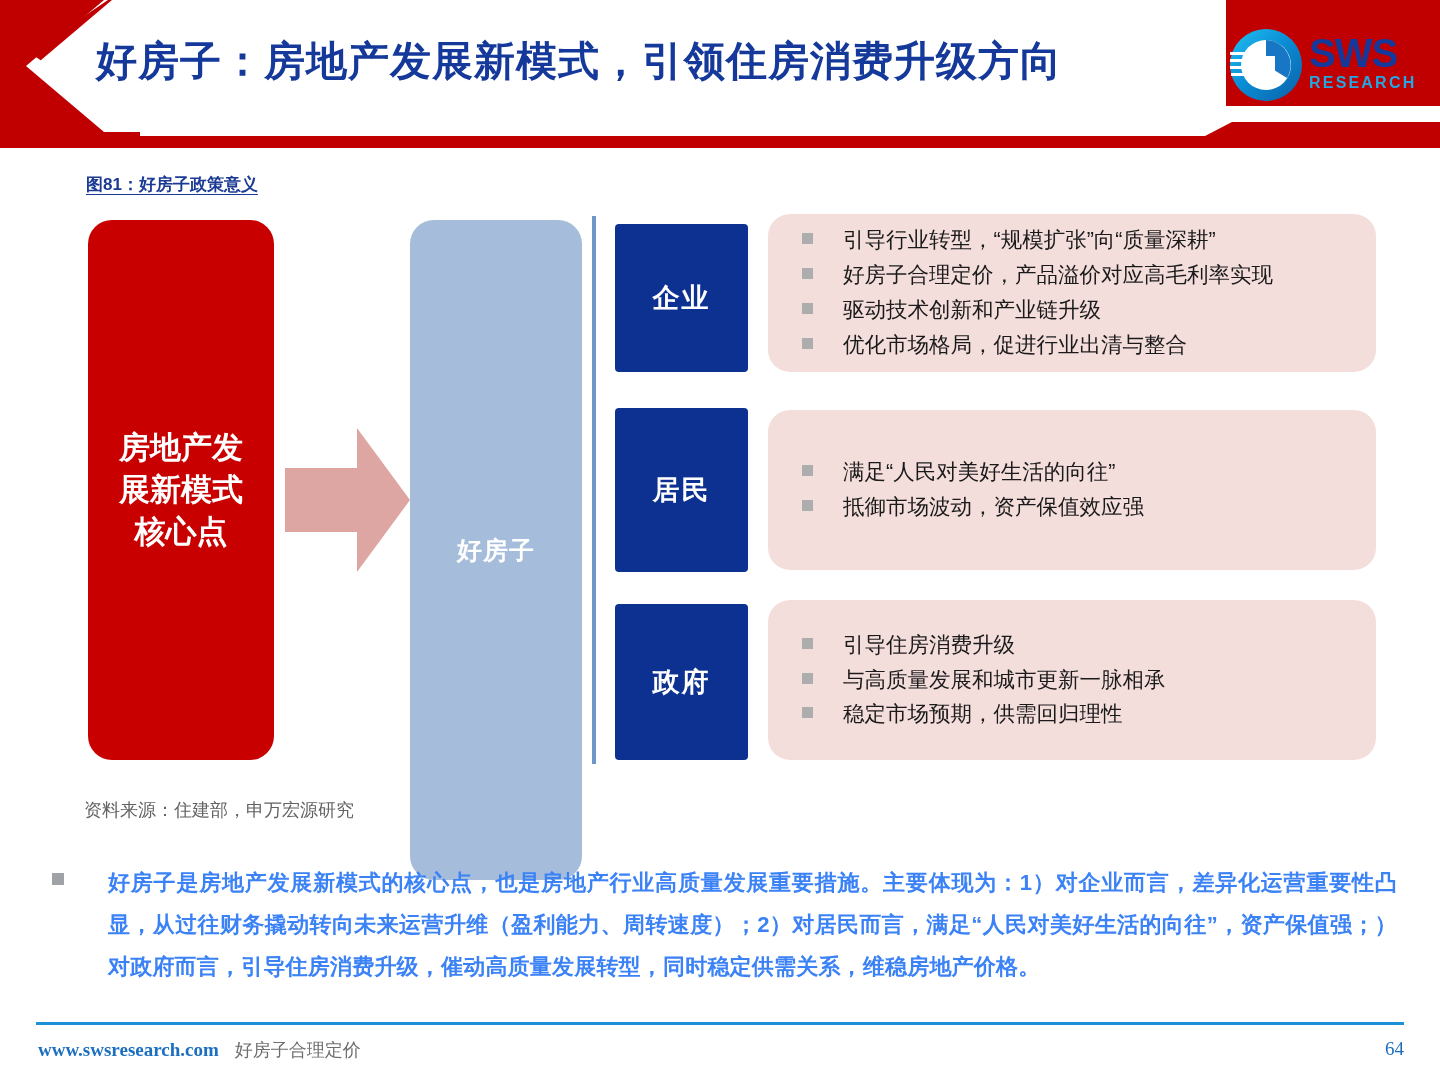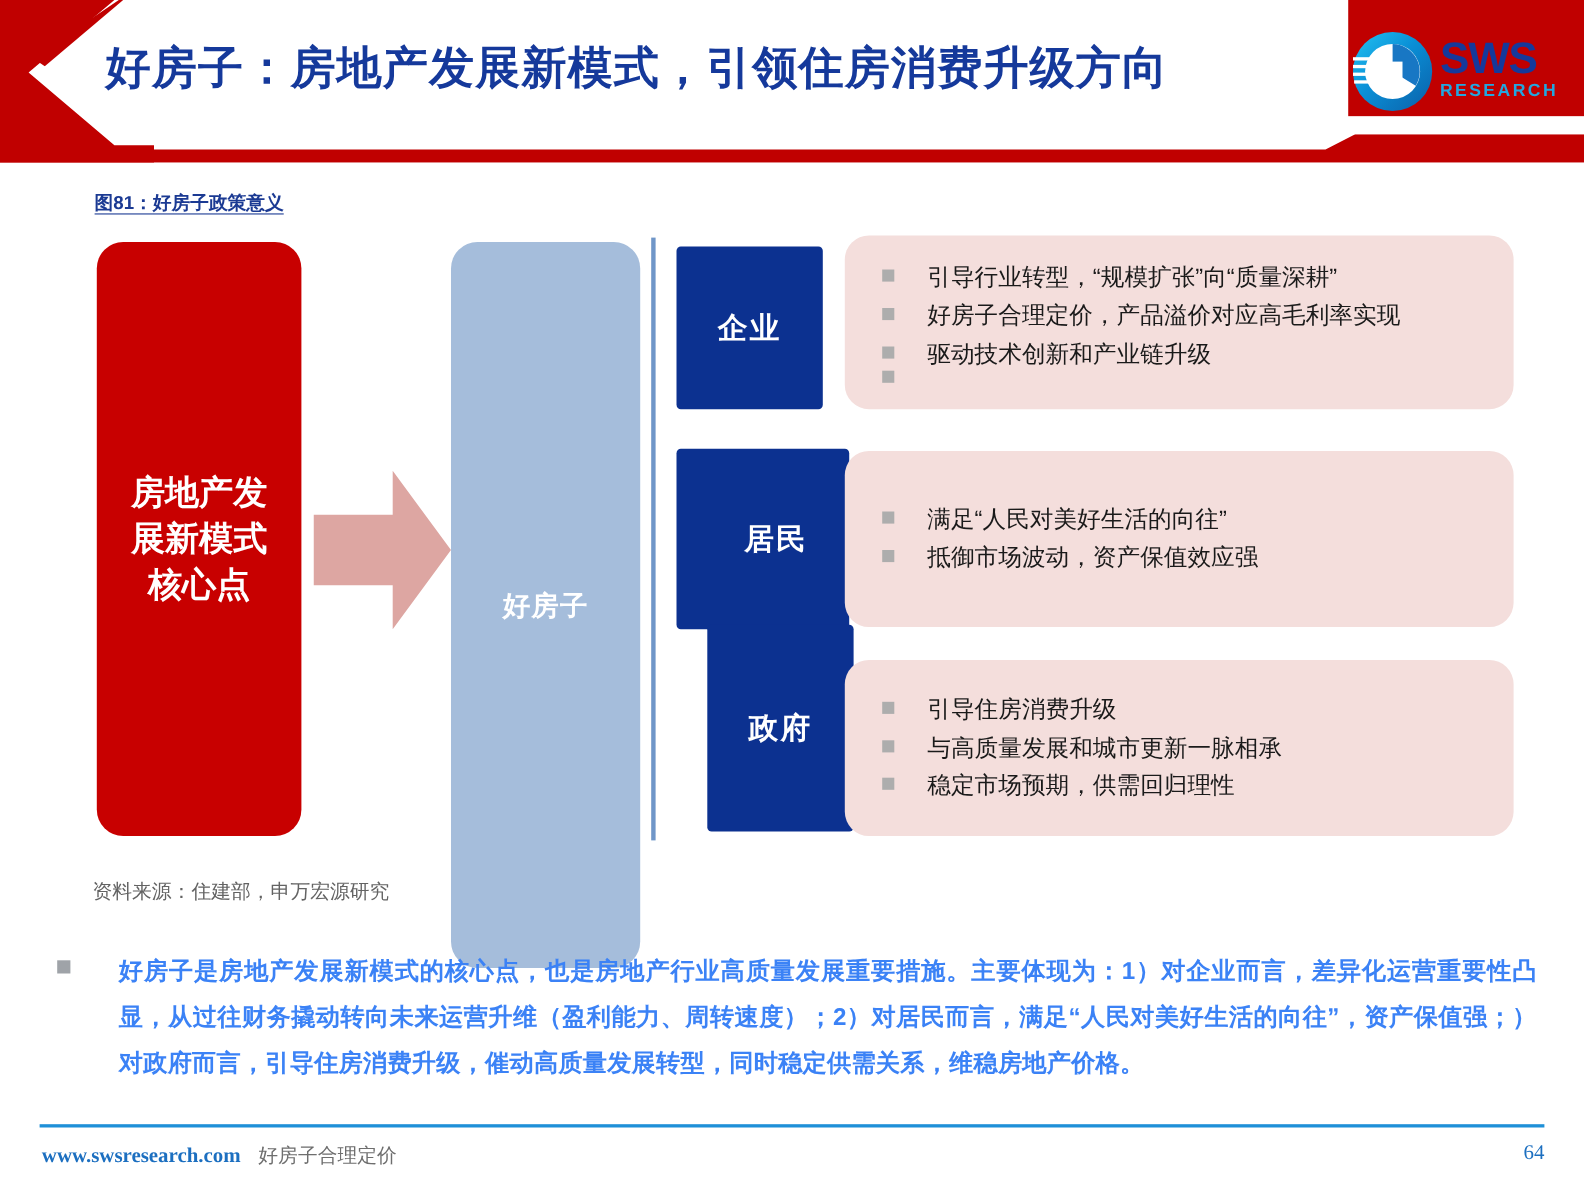--- a/index.html
+++ b/index.html
@@ -223,22 +223,22 @@
   }
   .bullet-text {
     font-size: 21.5px;
     color: #1A1A1A;
     white-space: nowrap;
     font-family: "Liberation Sans", "DejaVu Sans", sans-serif;
   }
 
   
   .row-0 .actor-box, .row-0.actor-box { top: 224px; height: 148px; }
-  .row-1.actor-box { top: 408px; height: 164px; padding-left: 24px; }
-  .row-2.actor-box { top: 568px; height: 188px; margin-left: 28px; }
+  .row-1.actor-box { top: 408px; height: 164px; }
+  .row-2.actor-box { top: 604px; height: 156px; }
 
   .row-0.detail-box { top: 214px; height: 158px; }
   .row-1.detail-box { top: 410px; height: 160px; }
   .row-2.detail-box { top: 600px; height: 160px; }
 
   
   .source-note {
     position: absolute;
     left: 84px;
     top: 798px;
@@ -379,20 +379,21 @@
     <div class="bullet-row">
       <span class="bullet-mark"></span>
       <span class="bullet-text">好房子合理定价，产品溢价对应高毛利率实现</span>
     </div>
     <div class="bullet-row">
       <span class="bullet-mark"></span>
       <span class="bullet-text">驱动技术创新和产业链升级</span>
     </div>
     <div class="bullet-row">
       <span class="bullet-mark"></span>
+      <span class="bullet-text">优化市场格局，促进行业出清与整合</span>
     </div>
   </div>
 
   <div class="actor-box row-1">
     <div class="actor-label">居民</div>
   </div>
   <div class="detail-box row-1">
     <div class="bullet-row">
       <span class="bullet-mark"></span>
       <span class="bullet-text">满足“人民对美好生活的向往”</span>

